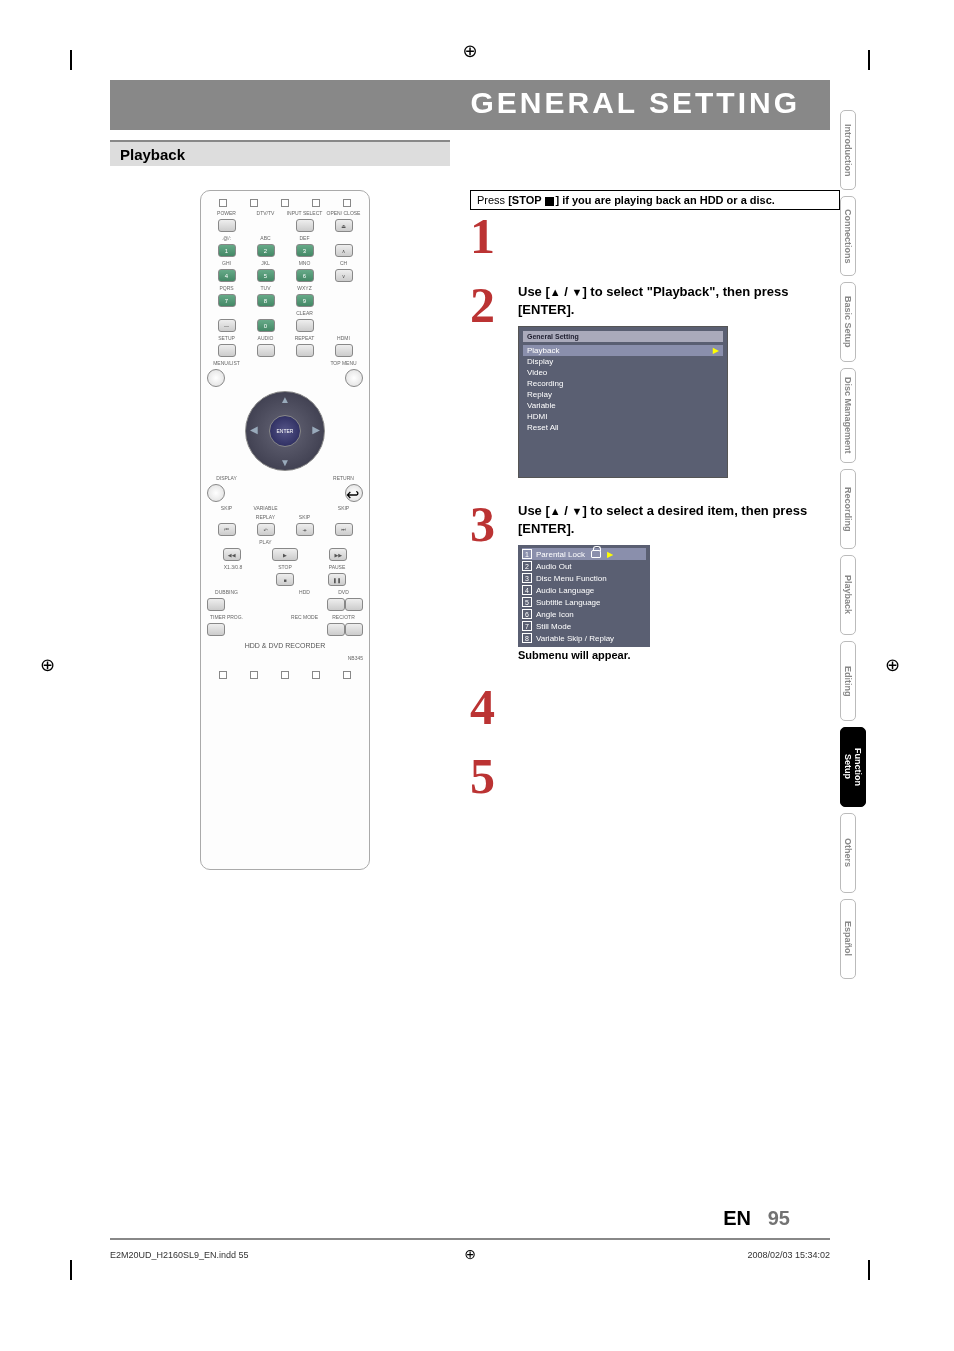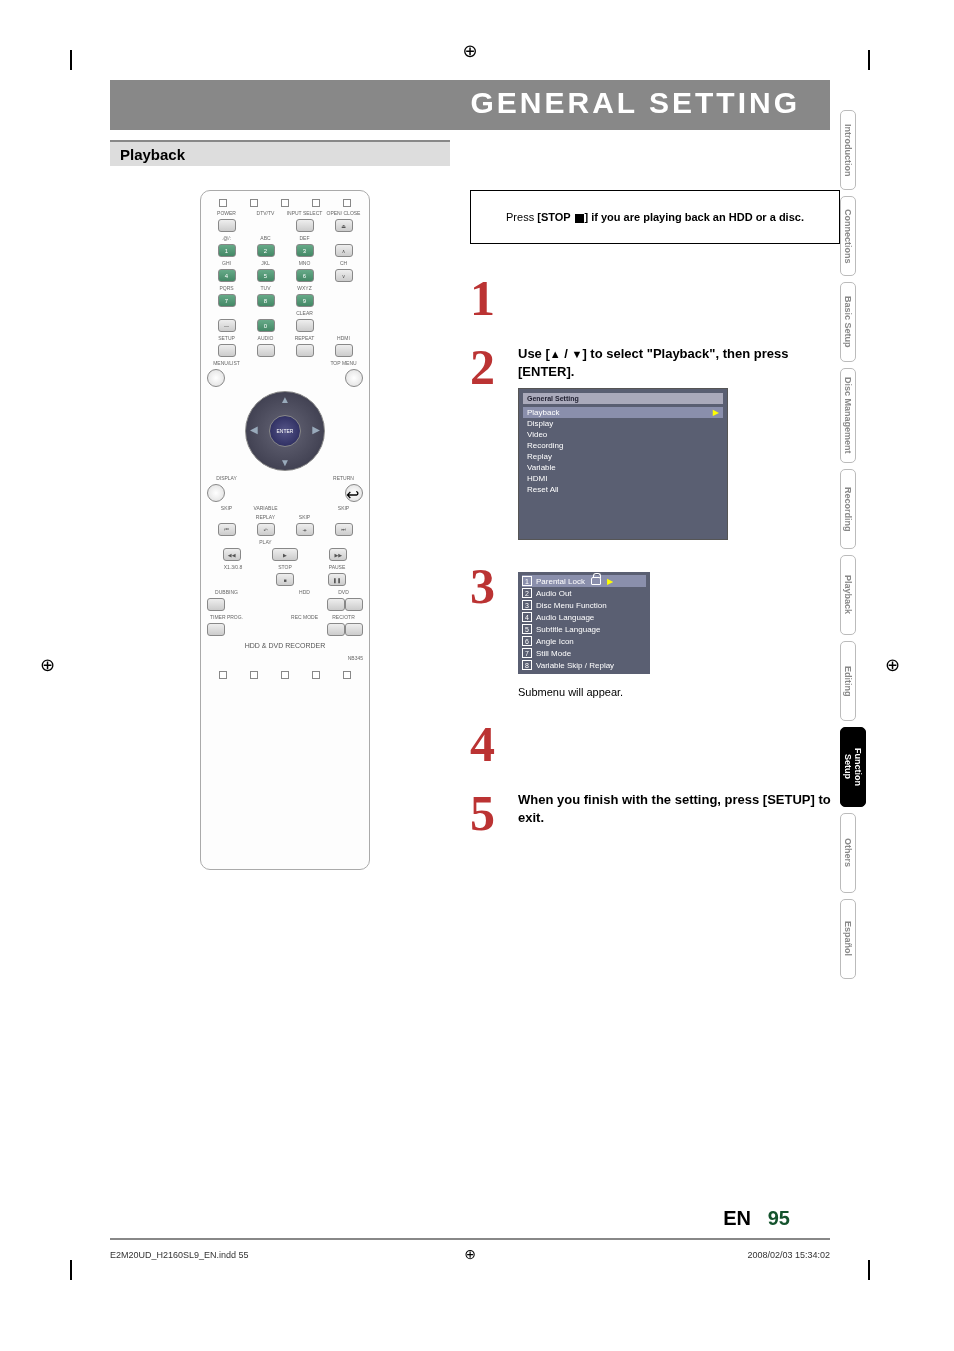--- a/index.html
+++ b/index.html
@@ -175,24 +175,23 @@
 
   
   .rightcol {
     position: absolute;
     left: 400px;
     top: 150px;
     width: 370px;
   }
   .notice-box {
     border: 1px solid #000;
-    padding: 20px 6px;
+    padding: 3px 6px;
     font-size: 11px;
-    margin-bottom: 32px;
-    text-align: center;
+    margin-bottom: 4px;
   }
   .step {
     display: flex;
     margin-bottom: 24px;
   }
   .step-num {
     font-size: 50px;
     font-weight: 900;
     color: #b33;
     font-family: Georgia, 'Times New Roman', serif;
@@ -203,22 +202,22 @@
   .step-body {
     flex: 1;
   }
   .step-text {
     font-size: 13px;
     font-weight: bold;
     line-height: 1.35;
   }
   .step-sub {
     font-size: 11px;
-    font-weight: normal;
-    margin-top: 12px;
+    font-weight: bold;
+    margin-top: 2px;
   }
   .arrow-glyph {
     display: inline-block;
     font-size: 11px;
     vertical-align: baseline;
   }
   .stop-sq {
     display:inline-block;width:9px;height:9px;background:#000;vertical-align:middle;margin:0 1px;
   }
 
@@ -628,20 +627,23 @@
               <span>Reset All</span>
             </div>
           <div style="height:40px"></div>
         </div>
       </div>
     </div>
 
     <div class="step">
       <div class="step-num">3</div>
       <div class="step-body">
+        <div class="step-text">
+          <span>Use [</span><span class="arrow-glyph">▲</span><span> / </span><span class="arrow-glyph">▼</span><span>] to select a desired item, then press [ENTER].</span>
+        </div>
         <div class="submenu-box">
           <div class="sm-row hi">
               <span class="boxed-num">1</span>
               <span>Parental Lock</span>
               <span class="lock-icon"></span>
               <span style="color:#ff0;margin-left:6px">▶</span>
             </div>
           <div class="sm-row">
               <span class="boxed-num">2</span>
               <span>Audio Out</span>
@@ -674,39 +676,36 @@
         <div class="step-sub">Submenu will appear.</div>
       </div>
     </div>
 
     <div class="step">
       <div class="step-num">4</div>
     </div>
 
     <div class="step">
       <div class="step-num">5</div>
-      <div class="step-body">
-        <div class="step-text">When you finish with the setting, press [SETUP] to exit.</div>
-      </div>
     </div>
   </div>
 
   <div class="side-tabs">
     <div class="tab">Introduction</div>
     <div class="tab">Connections</div>
     <div class="tab">Basic Setup</div>
     <div class="tab twoLine">Disc Management</div>
     <div class="tab">Recording</div>
     <div class="tab">Playback</div>
     <div class="tab">Editing</div>
     <div class="tab active">Function Setup</div>
     <div class="tab">Others</div>
     <div class="tab">Español</div>
   </div>
 
   <div class="footer-en">
-    <span>EN</span>&nbsp;&nbsp;&nbsp;<span style="color:#14532d">95</span>
+    <span>EN</span>&nbsp;&nbsp;&nbsp;<span style="color:#737373">95</span>
   </div>
   <div class="footer-line"></div>
   <div class="footer-meta-l">E2M20UD_H2160SL9_EN.indd   55</div>
   <div class="footer-meta-r">2008/02/03   15:34:02</div>
   <span class="footer-reg">⊕</span>
 </div>
 
 </body></html>

